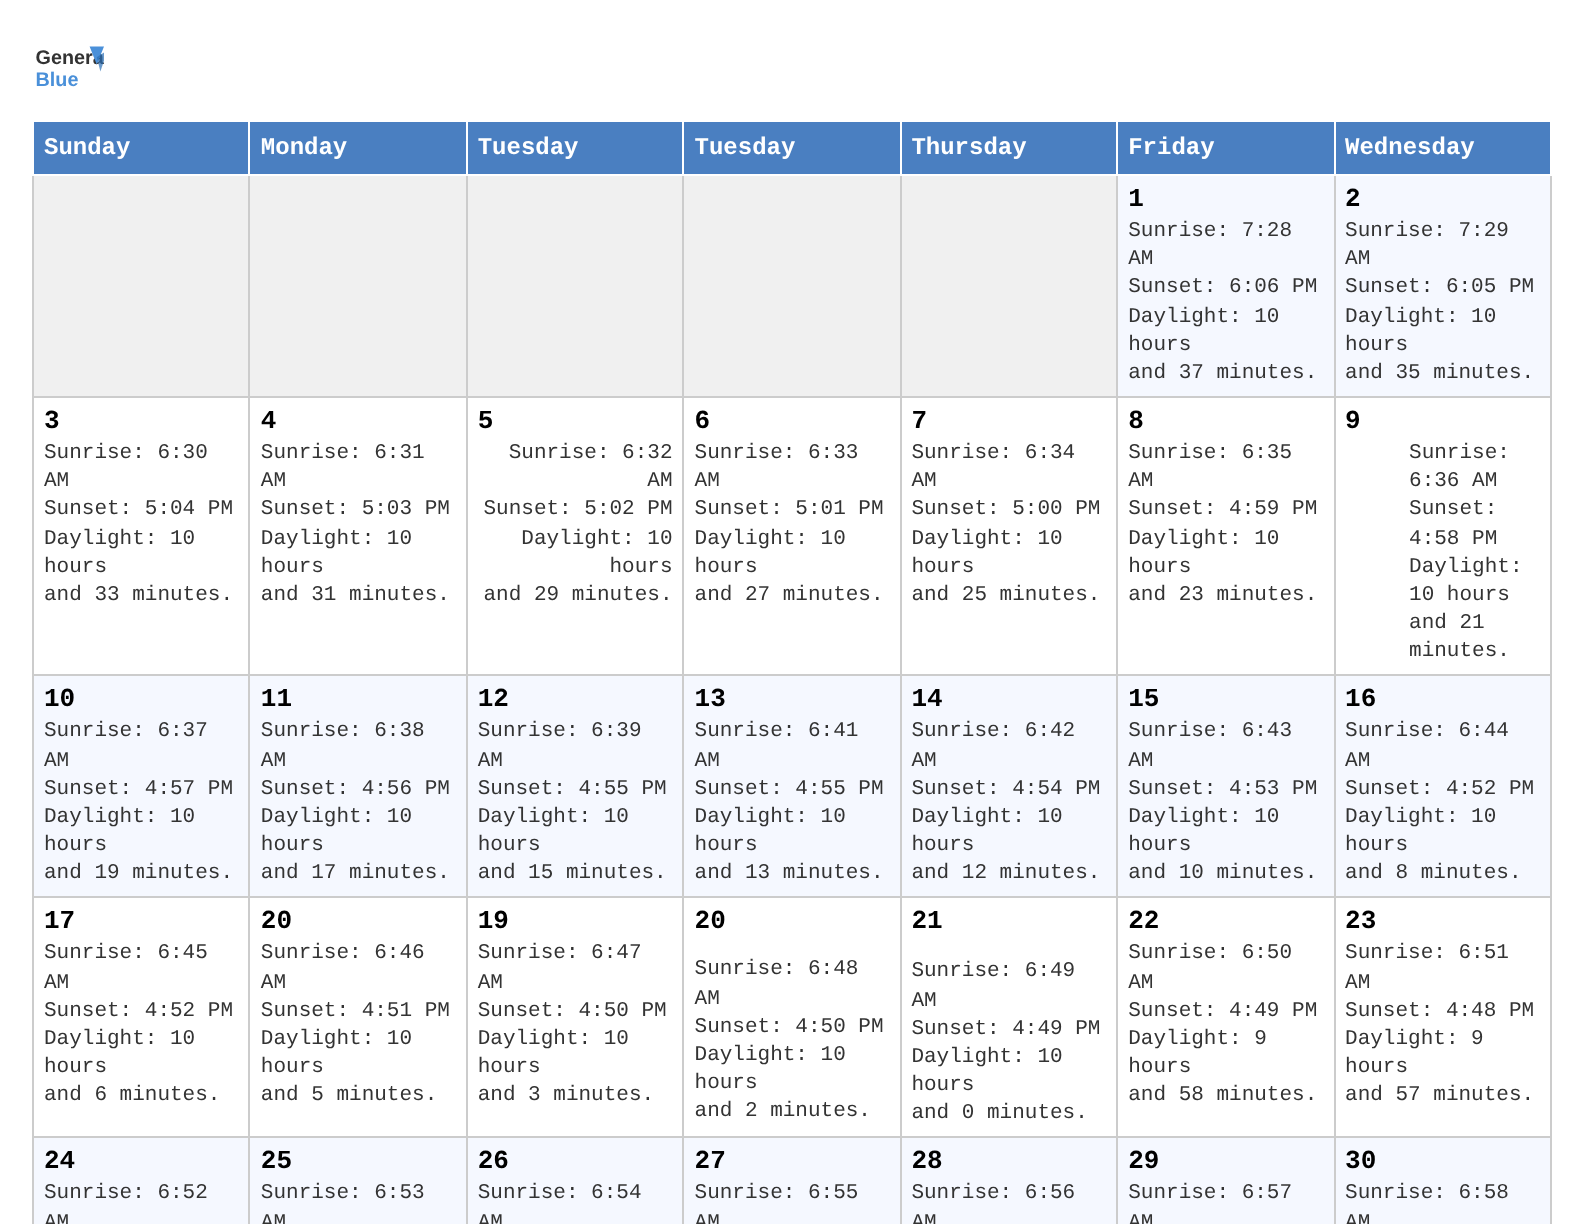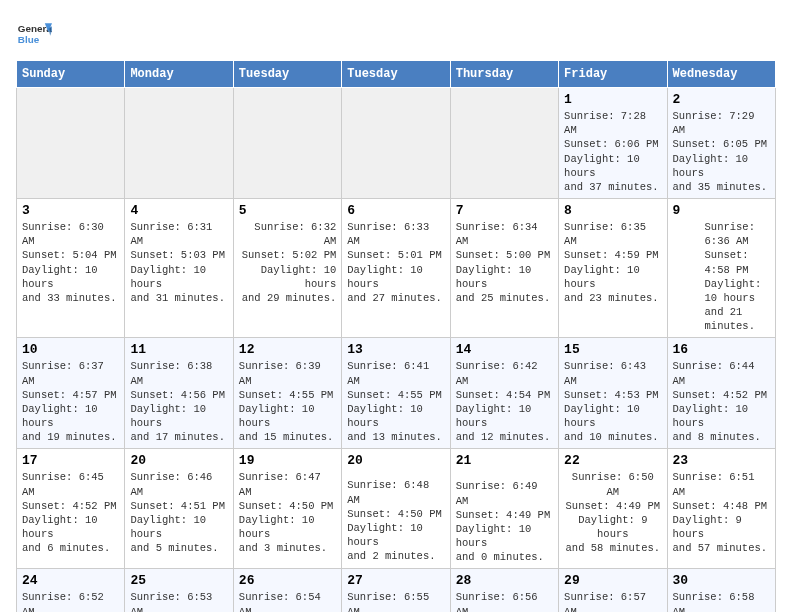--- a/index.html
+++ b/index.html
@@ -260,21 +260,21 @@
         </td>
         <td>
           <div class="day-num">21</div>
           <div class="day-detail" style="white-space: pre-line; margin-top: 11px;">Sunrise: 6:49 AM
 Sunset: 4:49 PM
 Daylight: 10 hours
 and 0 minutes.</div>
         </td>
         <td>
           <div class="day-num">22</div>
-          <div class="day-detail" style="white-space: pre-line; text-align: center;">Sunrise: 6:50 AM
+          <div class="day-detail" style="white-space: pre-line;">Sunrise: 6:50 AM
 Sunset: 4:49 PM
 Daylight: 9 hours
 and 58 minutes.</div>
         </td>
         <td>
           <div class="day-num">23</div>
           <div class="day-detail" style="white-space: pre-line;">Sunrise: 6:51 AM
 Sunset: 4:48 PM
 Daylight: 9 hours
 and 57 minutes.</div>

